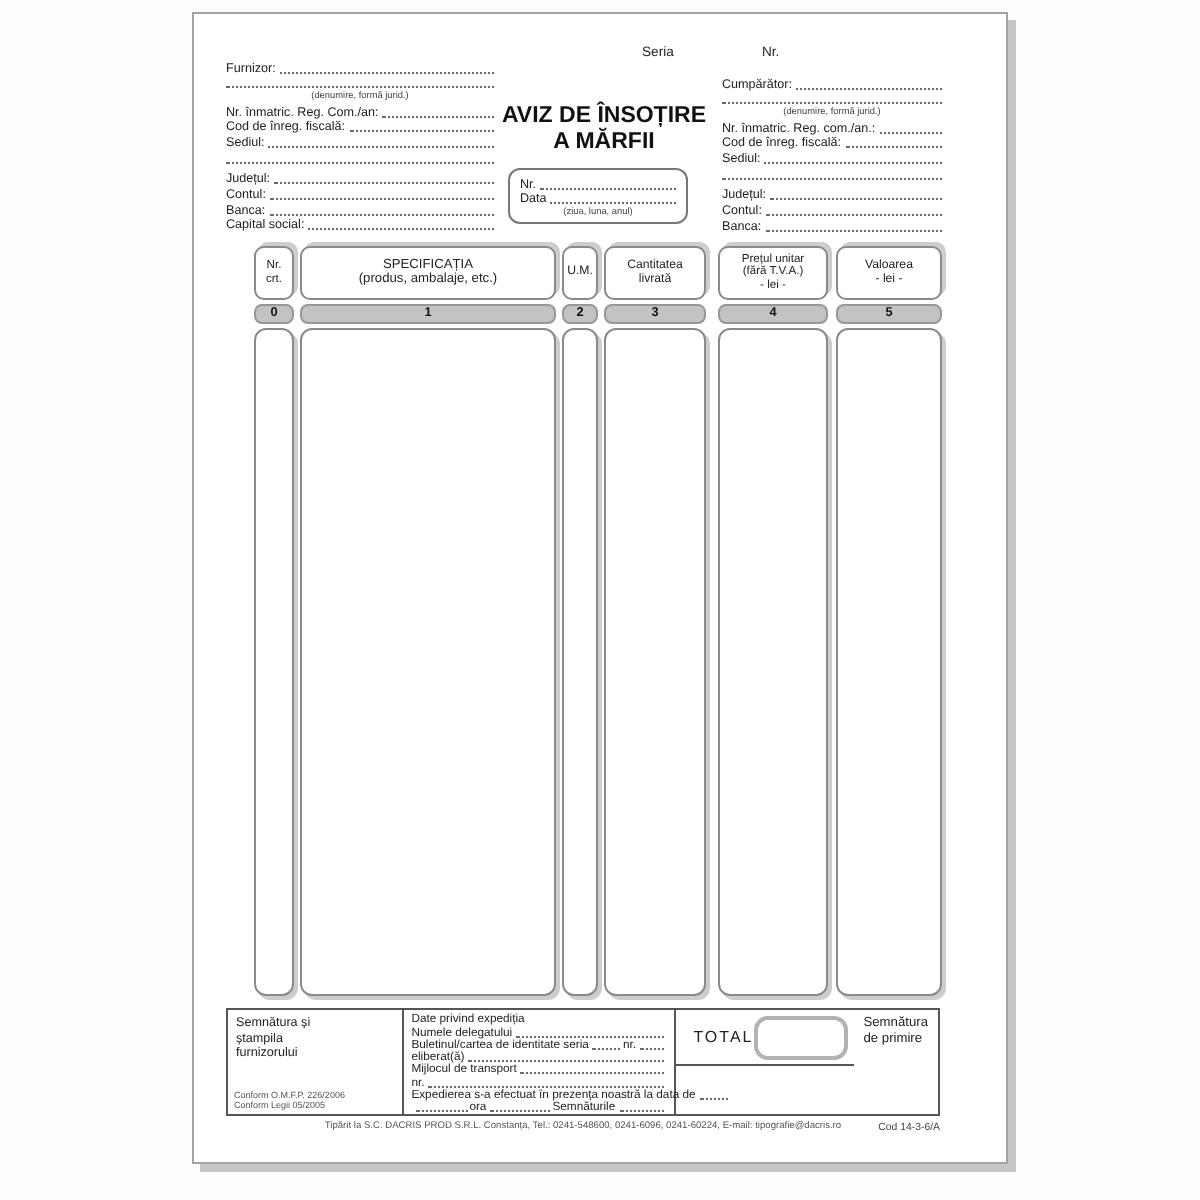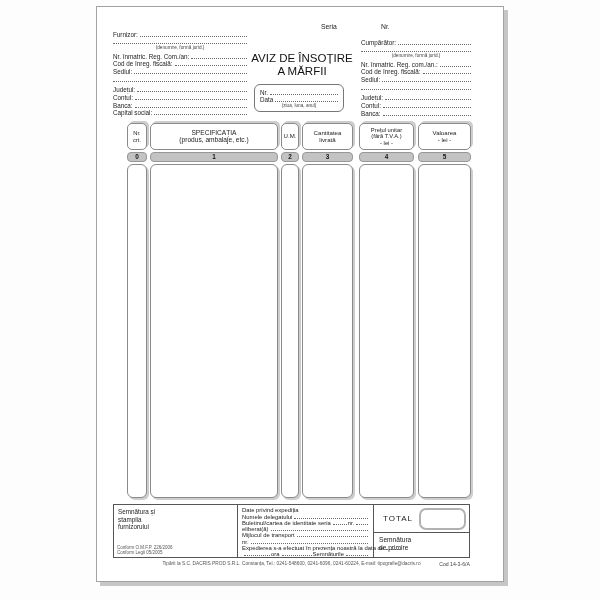--- a/index.html
+++ b/index.html
@@ -9,42 +9,42 @@
           border:1px solid #a3a3a3; box-shadow:4px 4px 0 #c6c6c6; }
   .abs { position:absolute; }
   .lbl { font-size:6.8px; color:#222; }
   
   .frow { display:flex; align-items:flex-end; height:7.7px; font-size:6.3px; white-space:nowrap; }
   .frow .dots { flex:1 1 auto; border-bottom:1px dotted #6a6a6a; height:5px; margin:0 0 1px 2px; }
   .frow .dots.full { margin-left:0; }
   .hintrow { text-align:center; font-size:4.7px; color:#444; height:6.5px; line-height:6.5px; }
   .gap { margin-top:3px; }
   
-  .title { text-align:center; font-weight:normal; font-size:11.5px; line-height:12.5px; white-space:pre-line; color:#111; }
+  .title { text-align:center; font-weight:bold; font-size:11.5px; line-height:12.5px; white-space:pre-line; color:#111; }
   
   .docbox { border:1px solid #777; border-radius:6px; padding:3px 5px 1px 5px; background:#fff; }
   
   .col { position:absolute; top:116px; }
   .tab { height:27px; border:1px solid #8a8a8a; border-radius:5px; background:#fff;
          box-shadow:2px -2px 0 #cdcdcd; display:flex; align-items:center; justify-content:center;
          text-align:center; font-size:6.1px; line-height:6.9px; white-space:pre-line; }
   .band { margin-top:2px; height:10px; border:1px solid #979797; border-radius:4px; background:#c3c3c3;
           text-align:center; font-size:6.4px; line-height:8.5px; font-weight:bold; color:#111; }
   .colbody { margin-top:2px; height:334px; border:1px solid #8a8a8a; border-radius:6px; background:#fff;
              box-shadow:2px 2px 0 #cdcdcd; }
   
   .bottom { left:16px; top:497px; width:357px; height:54px; border:1px solid #555; display:flex; background:#fff; }
   .bcell-left { width:124px; border-right:1px solid #555; position:relative; padding:3px 4px; }
   .sigtext { font-size:6.3px; line-height:7.6px; white-space:pre-line; }
   .legal { position:absolute; left:3px; bottom:1px; font-size:4.5px; line-height:4.9px; color:#555; white-space:pre-line; }
   .bcell-mid { width:136px; border-right:1px solid #555; padding:2px 4px 1px 4px; }
   .dl { display:flex; align-items:flex-end; height:6.3px; font-size:5.9px; white-space:nowrap; }
   .dl .dots { flex:1 1 auto; border-bottom:1px dotted #6a6a6a; height:4px; margin:0 1px 1px 2px; }
   .dl .d14 { flex:0 0 14px; } .dl .d30 { flex:0 0 30px; } .dl .d26 { flex:0 0 26px; }
-  .bcell-right { flex:1; display:flex; flex-direction:column; }
+  .bcell-right { flex:1; display:flex; flex-direction:row; }
   .totrow { height:28px; border-bottom:1px solid #555; display:flex; align-items:center; justify-content:space-between; padding:0 3px 0 9px; }
   .totlabel { font-size:8px; letter-spacing:1px; color:#222; }
   .totbox { width:47px; height:22px; border:2px solid #b2b2b2; border-radius:7px; background:#fff; }
   .recsig { flex:1; padding:3px 5px; font-size:6.6px; line-height:8px; white-space:pre-line; }
   
   .pfoot { left:16px; top:554px; width:357px; height:8px; font-size:4.8px; color:#555; text-align:center; }
   .pcode { position:absolute; right:0; top:0; font-size:5.2px; color:#444; }
 </style>
 </head>
 <body>

